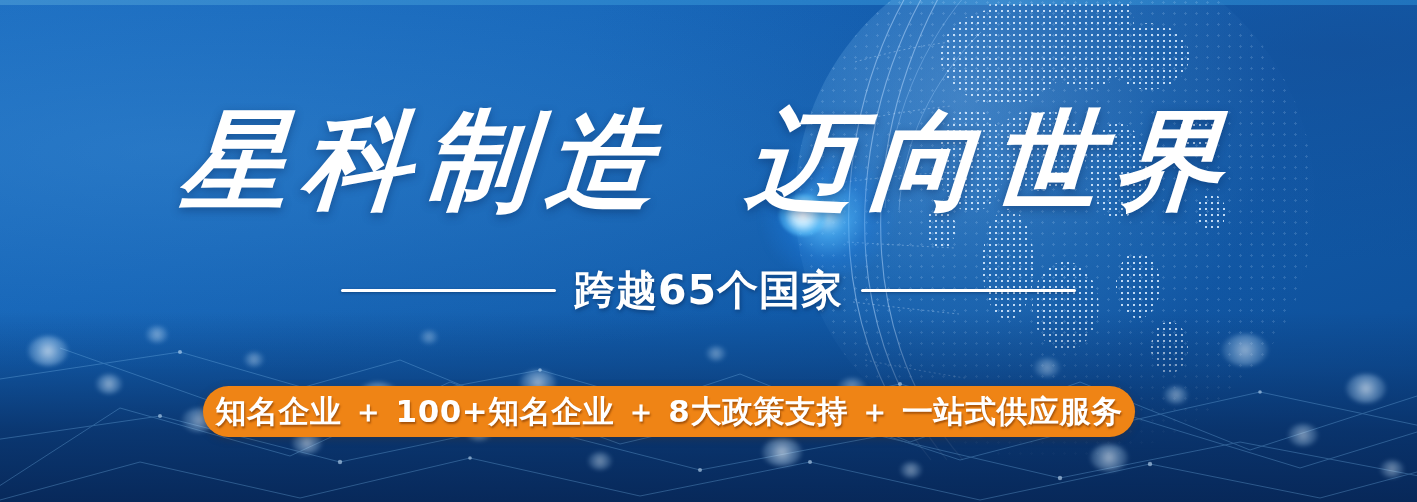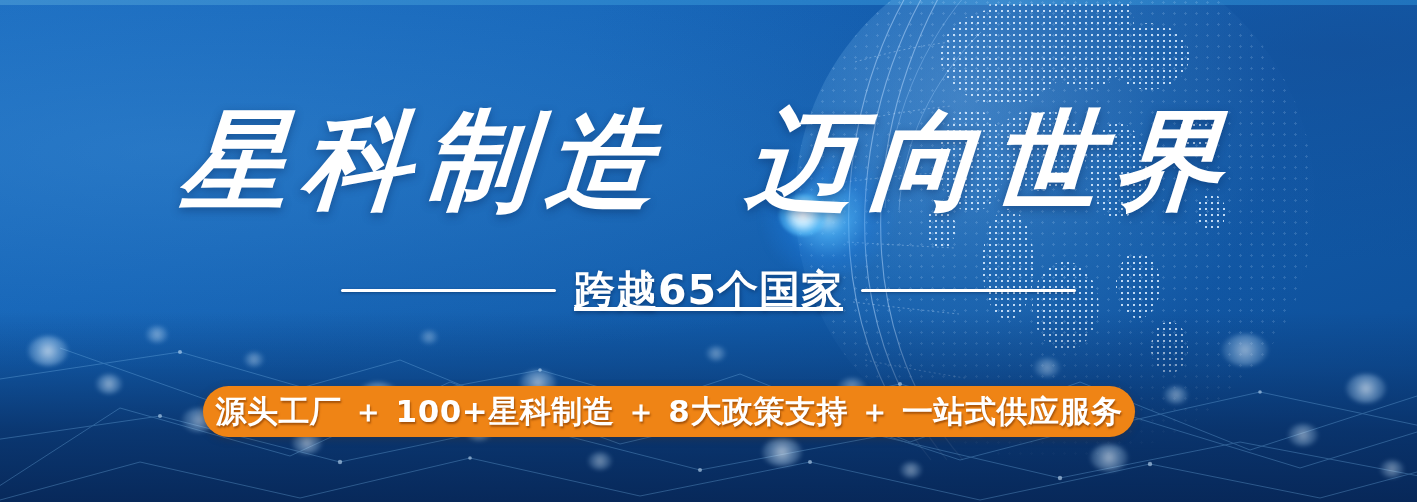--- a/index.html
+++ b/index.html
@@ -191,21 +191,20 @@
     border-radius: 2px;
   }
   .subtitle {
     color: #ffffff;
     font-size: 41px;
     font-weight: 700;
     letter-spacing: 1px;
     white-space: nowrap;
     text-shadow: 1px 2px 4px rgba(6,38,86,.55);
     font-family: "DejaVu Sans", "Liberation Sans", sans-serif;
-    text-decoration: underline;
   }
 
   .pill {
     position: absolute;
     left: 203px;
     top: 386px;
     width: 932px;
     height: 51px;
     border-radius: 26px;
     background: #ef8415;
@@ -321,17 +320,17 @@
       <span>星科制造</span><span class="gap"> </span><span>迈向世界</span>
     </div>
 
     <div class="subtitle-row">
       <span class="rule"></span>
       <span class="subtitle">跨越65个国家</span>
       <span class="rule"></span>
     </div>
 
     <div class="pill">
-      <span class="pill-text">源头工厂 ＋ 100+星科制造 ＋ 8大政策支持 ＋ 一站式供应服务</span>
+      <span class="pill-text">知名企业 ＋ 100+知名企业 ＋ 8大政策支持 ＋ 一站式供应服务</span>
     </div>
 
   </div>
 </div>
 
 </body></html>

